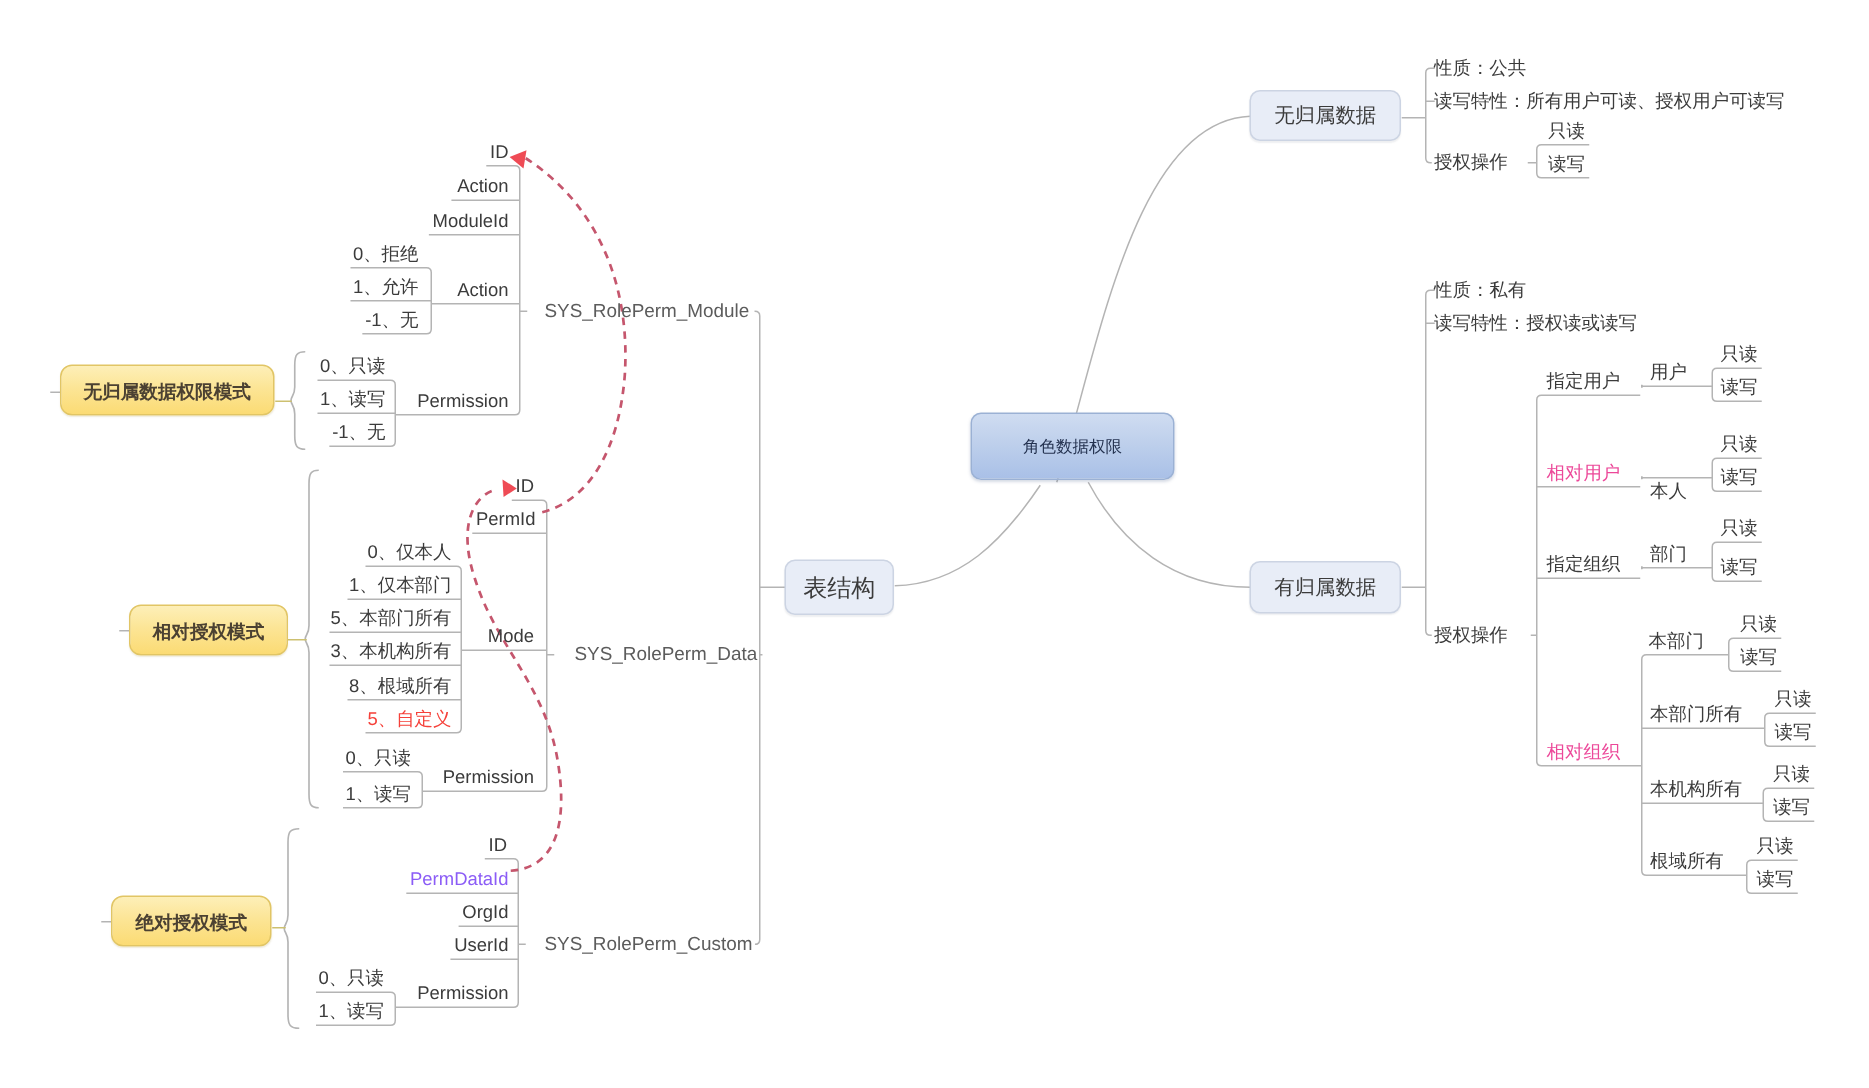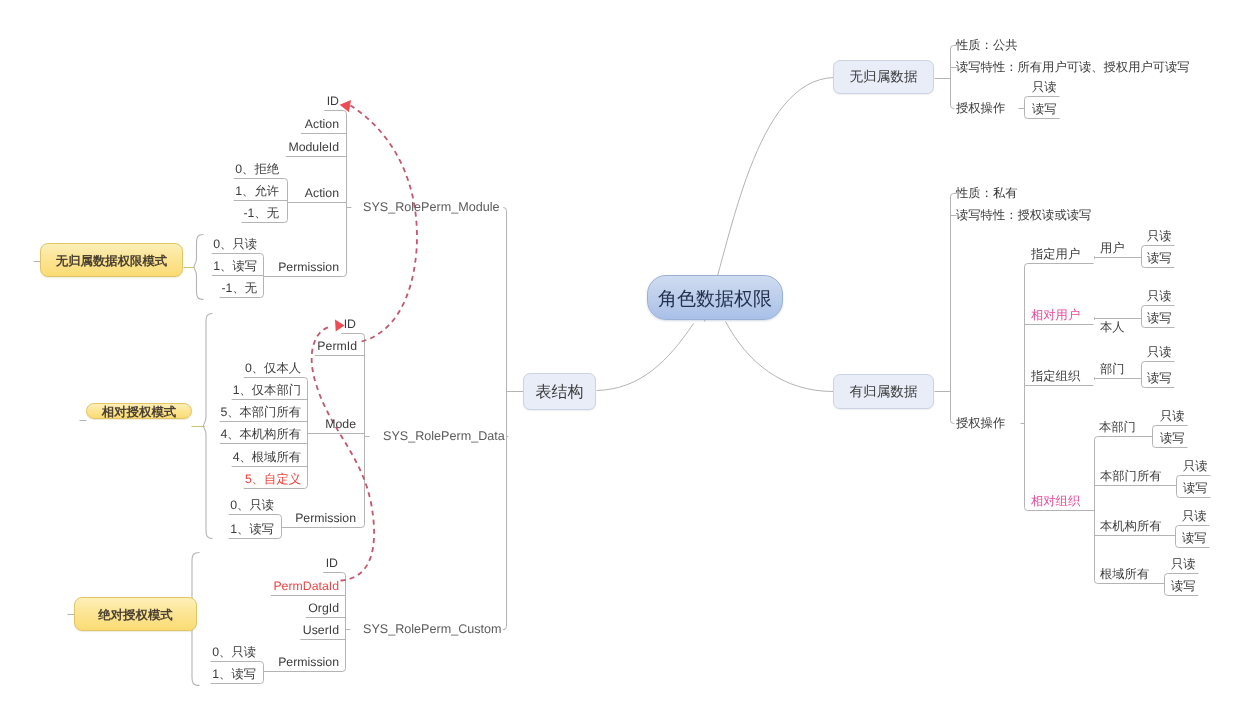--- a/index.html
+++ b/index.html
@@ -6,33 +6,33 @@
   html,body{margin:0;padding:0;}
   body{width:1246px;height:725px;background:#ffffff;position:relative;overflow:hidden;
        font-family:"Liberation Sans",sans-serif;
        -webkit-font-smoothing:antialiased;text-rendering:geometricPrecision;}
   svg#links{position:absolute;left:0;top:0;width:1246px;height:725px;}
   #stage{position:absolute;left:0;top:0;width:1246px;height:725px;}
 
   .box{position:absolute;white-space:nowrap;box-sizing:border-box;
        display:flex;align-items:center;justify-content:center;
        padding-top:2px;font-size:13px;color:#3b3b3b;border-radius:9px;}
-  .box.center{font-size:19px;color:#23314f;
+  .box.center{font-size:11px;color:#23314f;
        background:linear-gradient(180deg,#cfdcf1 0%,#c0d1ec 40%,#a9c0e7 100%);
-       border:1px solid #9bb1d4;border-radius:19px;
+       border:1px solid #9bb1d4;border-radius:7px;
        box-shadow:0 1px 2px rgba(90,110,150,0.25);}
   .box.blue{background:#e8edf7;border:1px solid #ccd4e3;border-radius:7px;
        box-shadow:0 1px 1px rgba(120,130,150,0.13);}
   .box.yellow{background:linear-gradient(180deg,#fdefb8 0%,#fce596 45%,#fbdb74 100%);
        border:1px solid #e1c565;border-radius:8px;color:#4b4132;
        box-shadow:0 1px 1px rgba(160,140,60,0.18);font-weight:bold;}
 
   .lf{position:absolute;white-space:nowrap;font-size:12.3px;color:#3b3b3b;line-height:1;}
   .lf.red{color:#f5413a;}
-  .lf.darkred{color:#ef4444;}
+  .lf.darkred{color:#8b5cf6;}
   .lf.orange{color:#ec4899;}
   .tn{position:absolute;white-space:nowrap;font-size:12.6px;color:#5c5c5c;line-height:1;}
 
   .wm{position:absolute;white-space:nowrap;font-family:"Liberation Serif",serif;
       color:#e7eaef;letter-spacing:2.5px;font-size:18.5px;}
 </style>
 </head>
 <body>
 
 <svg id="links" viewBox="0 0 1246 725" xmlns="http://www.w3.org/2000/svg">
@@ -83,42 +83,42 @@
       <path d="M 344 325.1 L 334.5 319.1 L 335.2 330.9 Z" fill="#ef4b55" stroke="none" stroke-width="1"></path>
     </g>
 
 </svg>
 <div id="stage">
 <div class="box center" style="left:647px;top:275px;width:136px;height:45px">角色数据权限</div>
 <div class="box blue" style="left:523px;top:373px;width:73px;height:37px;font-size:16px">表结构</div>
 <div class="box blue" style="left:833px;top:60px;width:101px;height:34px;font-size:13.6px">无归属数据</div>
 <div class="box blue" style="left:833px;top:374px;width:101px;height:35px;font-size:13.6px">有归属数据</div>
 <div class="box yellow" style="left:40px;top:243px;width:143px;height:34px;font-size:12.4px">无归属数据权限模式</div>
-<div class="box yellow" style="left:86px;top:403px;width:106px;height:16px;font-size:12.4px">相对授权模式</div>
-<div class="box yellow" style="left:74px;top:597px;width:123px;height:34px;font-size:12.4px">绝对授权模式</div>
+<div class="box yellow" style="left:86px;top:403px;width:106px;height:34px;font-size:12.4px">相对授权模式</div>
+<div class="box yellow" style="left:74px;top:597px;width:107px;height:34px;font-size:12.4px">绝对授权模式</div>
 <div class="lf" style="right:907px;top:95px">ID</div>
 <div class="lf" style="right:907px;top:118px">Action</div>
 <div class="lf" style="right:907px;top:141px">ModuleId</div>
 <div class="lf" style="right:907px;top:187px">Action</div>
 <div class="lf" style="right:907px;top:261px">Permission</div>
 <div class="lf" style="right:967px;top:163px">0、拒绝</div>
 <div class="lf" style="right:967px;top:185px">1、允许</div>
 <div class="lf" style="right:967px;top:207px">-1、无</div>
 <div class="lf" style="right:989px;top:238px">0、只读</div>
 <div class="lf" style="right:989px;top:260px">1、读写</div>
 <div class="lf" style="right:989px;top:282px">-1、无</div>
 <div class="lf" style="right:890px;top:318px">ID</div>
 <div class="lf" style="right:889px;top:340px">PermId</div>
 <div class="lf" style="right:890px;top:418px">Mode</div>
 <div class="lf" style="right:890px;top:512px">Permission</div>
 <div class="lf" style="right:945px;top:362px">0、仅本人</div>
 <div class="lf" style="right:945px;top:384px">1、仅本部门</div>
 <div class="lf" style="right:945px;top:406px">5、本部门所有</div>
-<div class="lf" style="right:945px;top:428px">4、本机构所有</div>
-<div class="lf" style="right:945px;top:451px">4、根域所有</div>
+<div class="lf" style="right:945px;top:428px">3、本机构所有</div>
+<div class="lf" style="right:945px;top:451px">8、根域所有</div>
 <div class="lf red" style="right:945px;top:473px">5、自定义</div>
 <div class="lf" style="right:972px;top:499px">0、只读</div>
 <div class="lf" style="right:972px;top:523px">1、读写</div>
 <div class="lf" style="right:908px;top:557px">ID</div>
 <div class="lf darkred" style="right:907px;top:580px">PermDataId</div>
 <div class="lf" style="right:907px;top:602px">OrgId</div>
 <div class="lf" style="right:907px;top:624px">UserId</div>
 <div class="lf" style="right:907px;top:656px">Permission</div>
 <div class="lf" style="right:990px;top:646px">0、只读</div>
 <div class="lf" style="right:990px;top:668px">1、读写</div>

